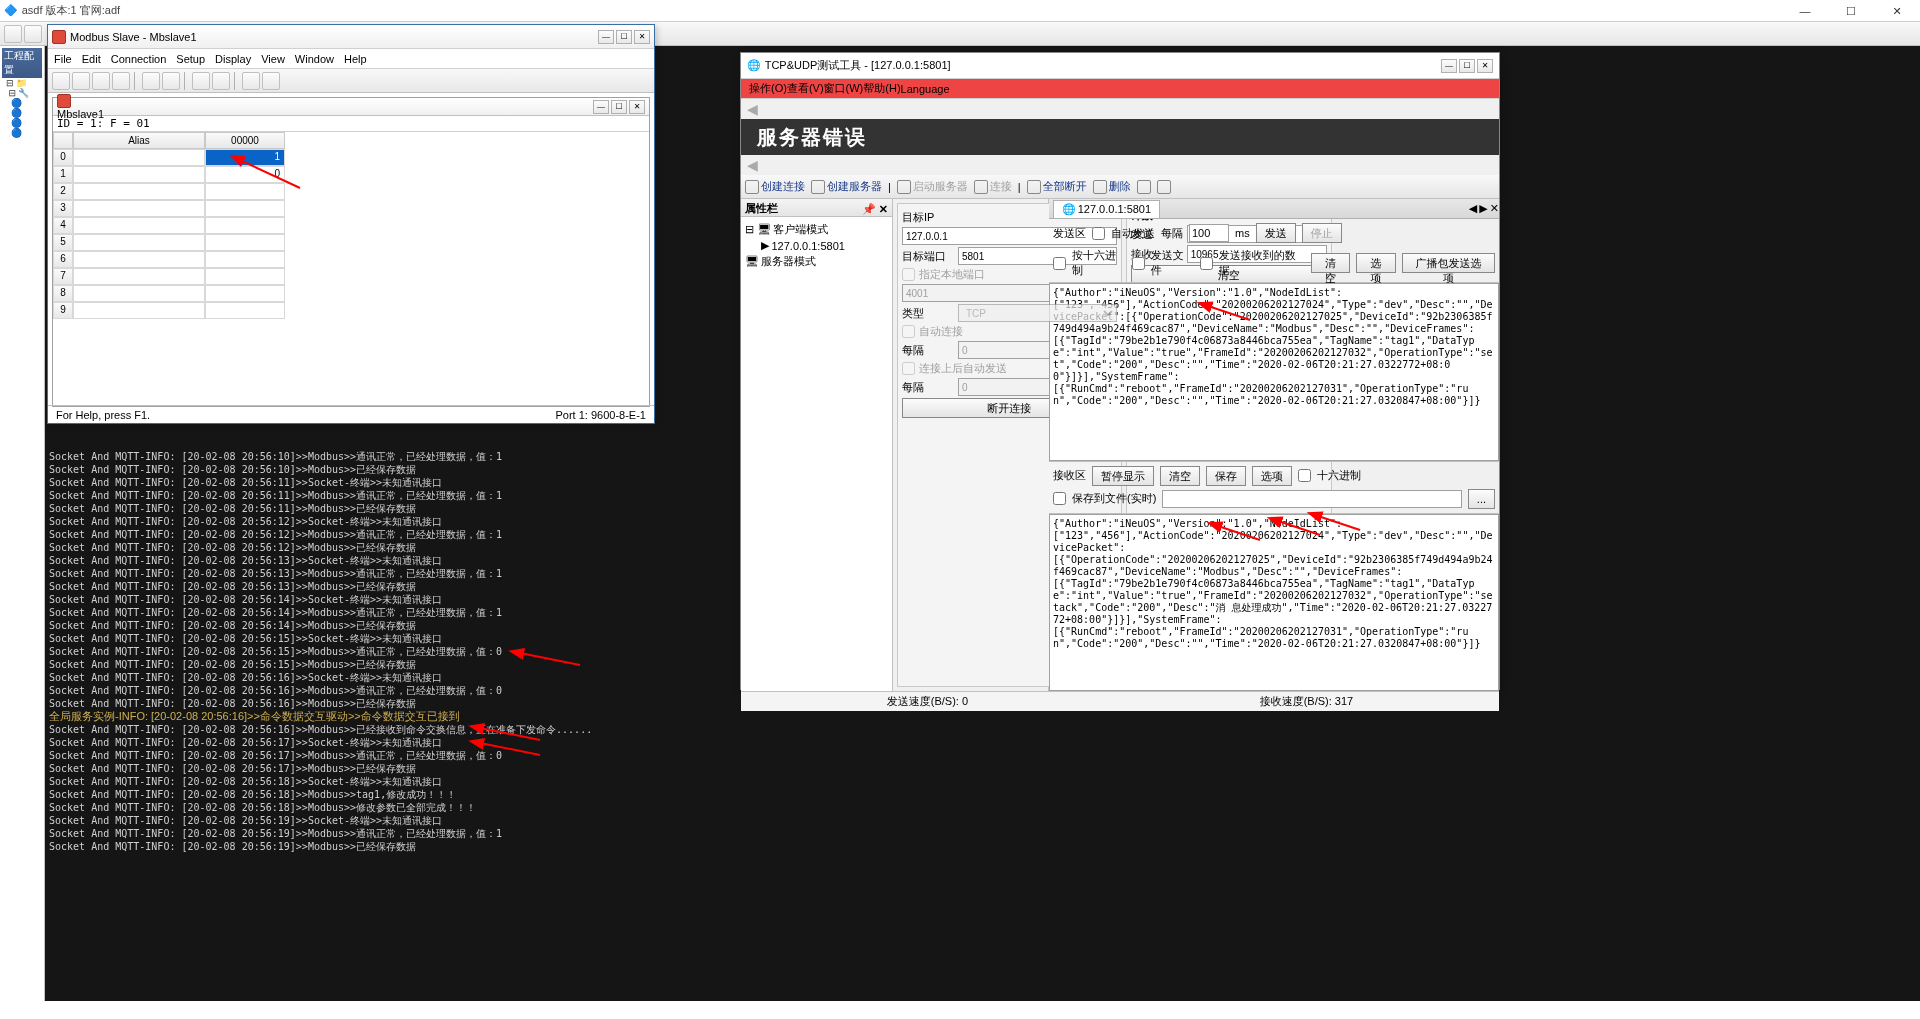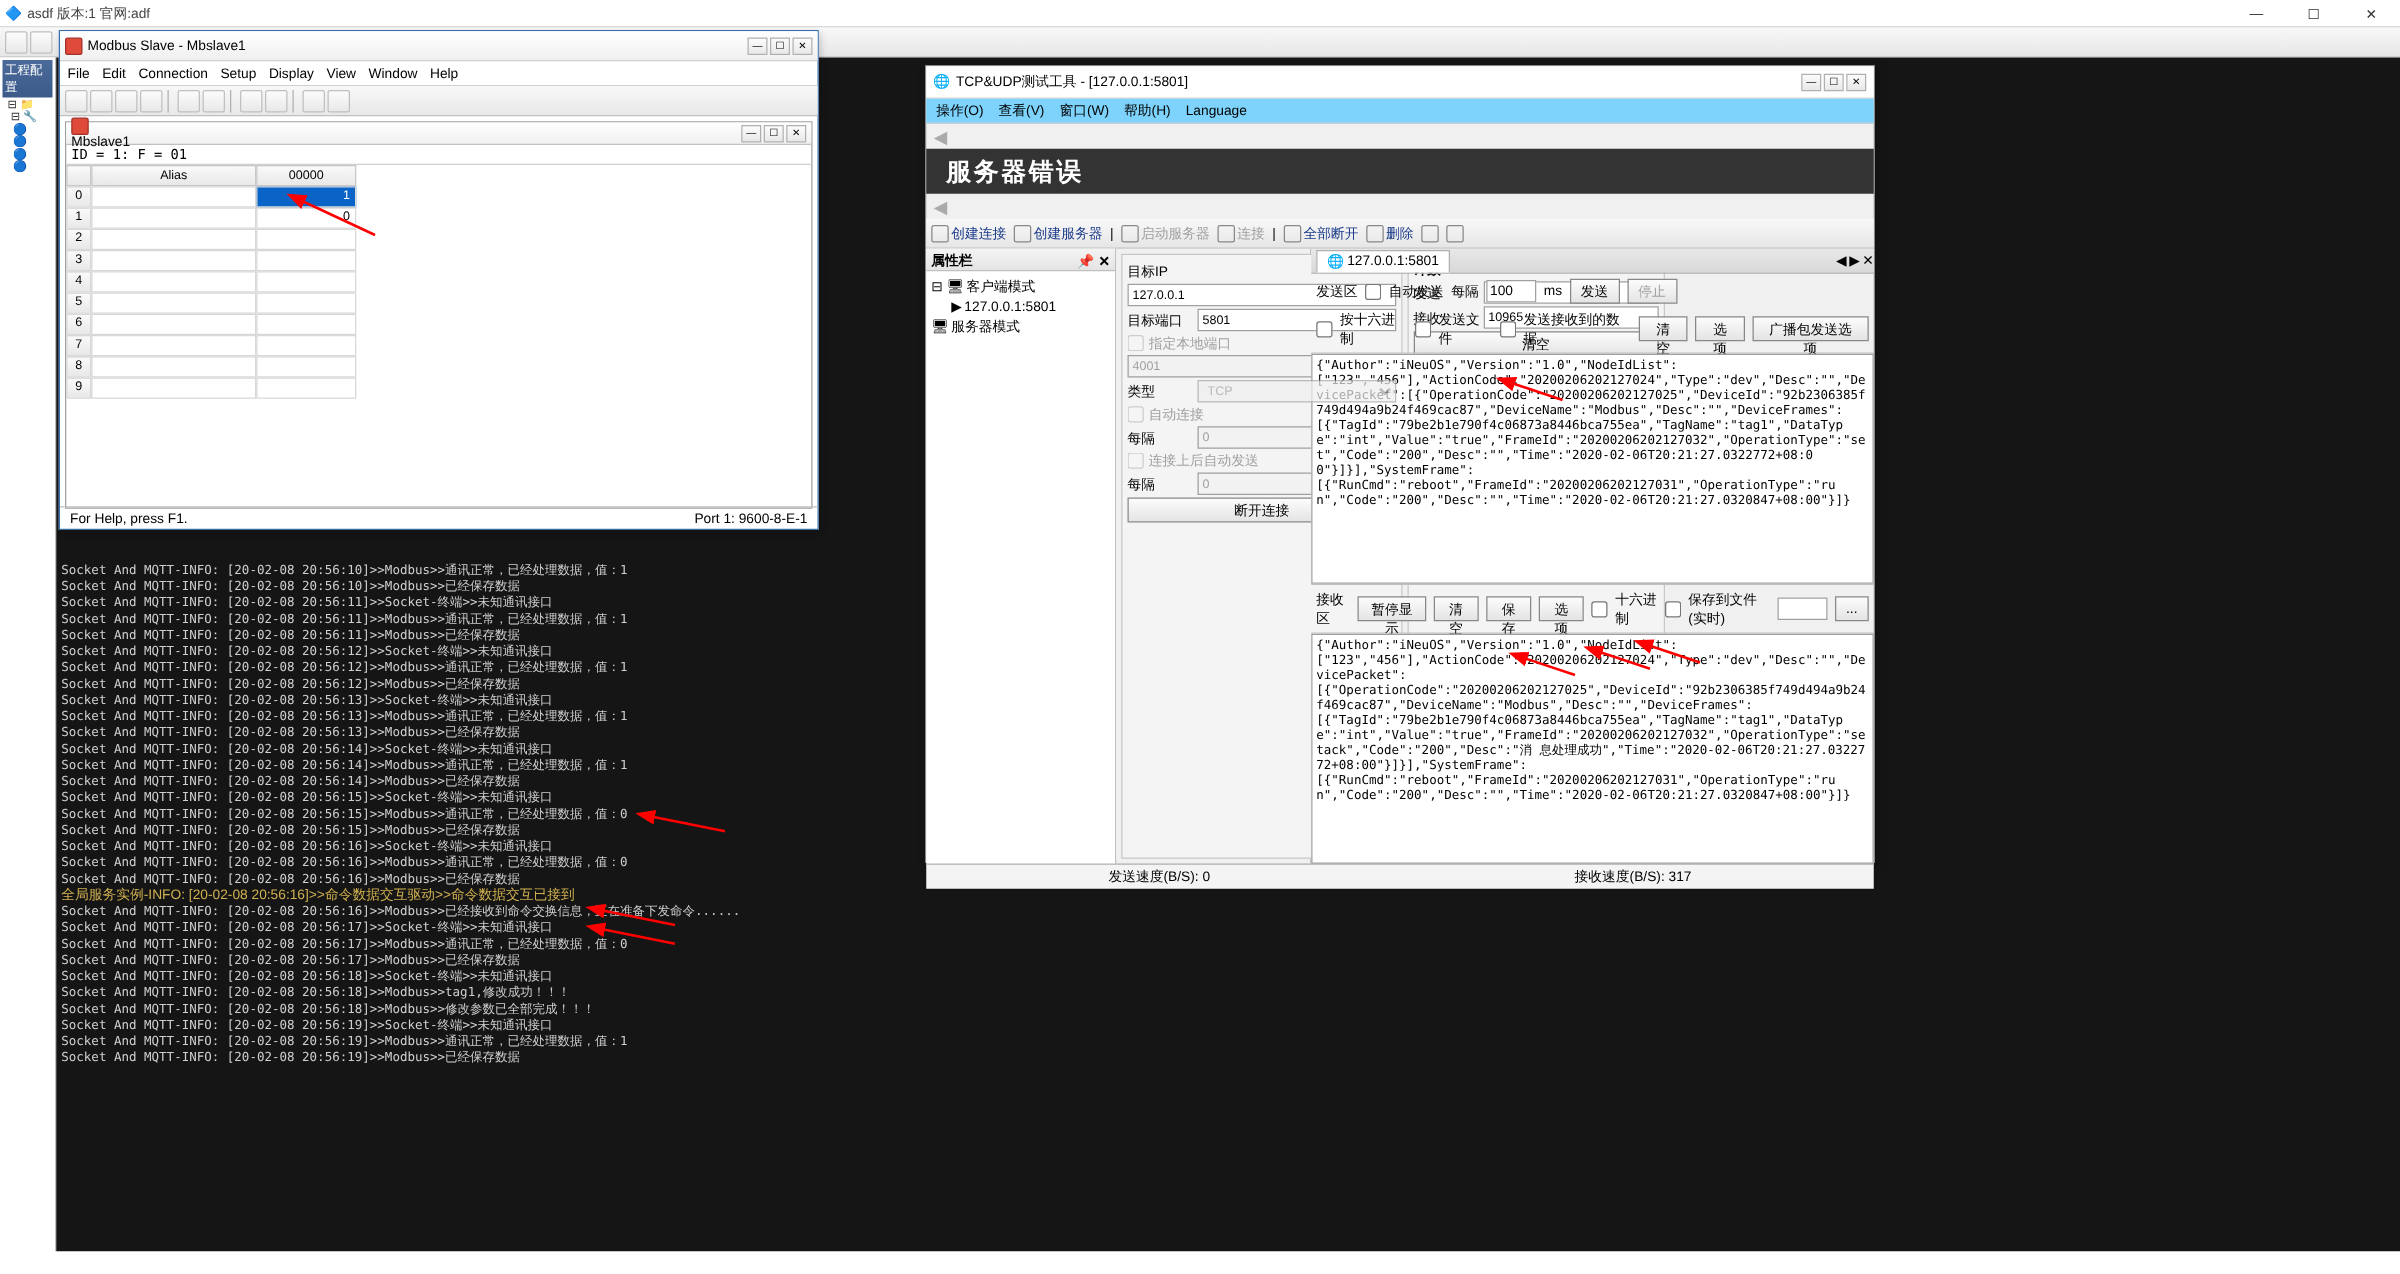--- a/index.html
+++ b/index.html
@@ -41,21 +41,21 @@
 .mbs-status{position:absolute;bottom:0;left:0;right:0;height:18px;border-top:1px solid #c0c0c0;display:flex;align-items:center;padding:0 8px;justify-content:space-between;font-size:10px}
 
 
 .arrow{position:absolute;pointer-events:none}
 .arrow svg{overflow:visible}
 
 
 .tcp{position:absolute;left:740px;top:52px;width:760px;height:638px;background:#f0f0f0;border:1px solid #888;box-shadow:2px 2px 8px rgba(0,0,0,.25)}
 .tcp-title{height:26px;background:#fff;border-bottom:1px solid #d0d0d0;display:flex;align-items:center;justify-content:space-between;padding:0 6px}
 .tcp-title .left{display:flex;align-items:center;gap:4px}
-.tcp-menu{height:20px;display:flex;align-items:center;gap:12px;padding-left:8px;background:#7dd3fc;border-bottom:1px solid #d0d0d0}
+.tcp-menu{height:20px;display:flex;align-items:center;padding-left:8px;background:#ef4444;border-bottom:1px solid #d0d0d0}
 .err-band{height:36px;background:#333;color:#fff;display:flex;align-items:center;padding-left:16px;font-size:20px;font-weight:bold;letter-spacing:2px}
 .err-arrow{font-size:14px;color:#aaa;padding:2px 6px}
 .tcp-tool{height:24px;background:linear-gradient(#f8f8f8,#e6e6e6);border-bottom:1px solid #c0c0c0;display:flex;align-items:center;padding-left:4px;gap:6px;font-size:11px}
 .tcp-tool a{display:flex;align-items:center;gap:2px;color:#1a3a8a}
 .tcp-tool .dis{color:#a0a0a0}
 .ticon{width:14px;height:14px;border:1px solid #888;border-radius:2px;display:inline-block}
 .tcp-body{display:flex;height:492px}
 .tcp-left{width:152px;border-right:1px solid #c0c0c0;background:#fff;display:flex;flex-direction:column}
 .panel-hd{height:18px;background:linear-gradient(#f4f4f4,#e4e4e4);border-bottom:1px solid #c0c0c0;display:flex;align-items:flex-end;justify-content:space-between;padding:0 4px;font-weight:bold}
 .tree2{padding:4px;font-size:11px}
@@ -69,21 +69,21 @@
 .btn{border:1px solid #888;background:linear-gradient(#fcfcfc,#e4e4e4);padding:2px 8px;height:20px;font-size:11px}
 .btn:disabled{color:#a0a0a0}
 .btn-wide{width:100%}
 .tcp-right{flex:1;display:flex;flex-direction:column}
 .tabrow{height:20px;background:linear-gradient(#e8e8e8,#d8d8d8);display:flex;align-items:center;padding-left:4px;gap:4px;border-bottom:1px solid #b0b0b0}
 .tab{background:#fff;border:1px solid #b0b0b0;border-bottom:none;padding:2px 8px;display:flex;align-items:center;gap:2px}
 .send-opts{padding:4px;display:flex;flex-direction:column;gap:5px;border-bottom:1px solid #c0c0c0}
 .optrow{display:flex;align-items:center;gap:6px}
 .optrow input[type=text]{width:40px;border:1px solid #a0a0a0;height:18px;padding:0 2px}
 .ta{flex:1;border:1px solid #a0a0a0;background:#fff;font-family:"SimSun",monospace;font-size:10px;padding:3px;white-space:pre-wrap;word-break:break-all;overflow:auto;line-height:12px}
-.recv-opts{padding:4px;display:flex;flex-direction:row;gap:3px;border-bottom:1px solid #c0c0c0;border-top:1px solid #c0c0c0}
+.recv-opts{padding:4px;display:flex;flex-direction:column;gap:3px;border-bottom:1px solid #c0c0c0;border-top:1px solid #c0c0c0}
 .tcp-status{height:20px;border-top:1px solid #c0c0c0;display:flex;align-items:center;justify-content:space-around;font-size:11px;background:#f4f4f4}
 
 
 .mini-ctrl{display:flex;gap:2px}
 .mini-ctrl span{width:16px;height:14px;border:1px solid #b0b0b0;background:linear-gradient(#fcfcfc,#e8e8e8);display:inline-flex;align-items:center;justify-content:center;font-size:8px}
 </style>
 </head>
 <body>
 
 <div class="bg-app">

